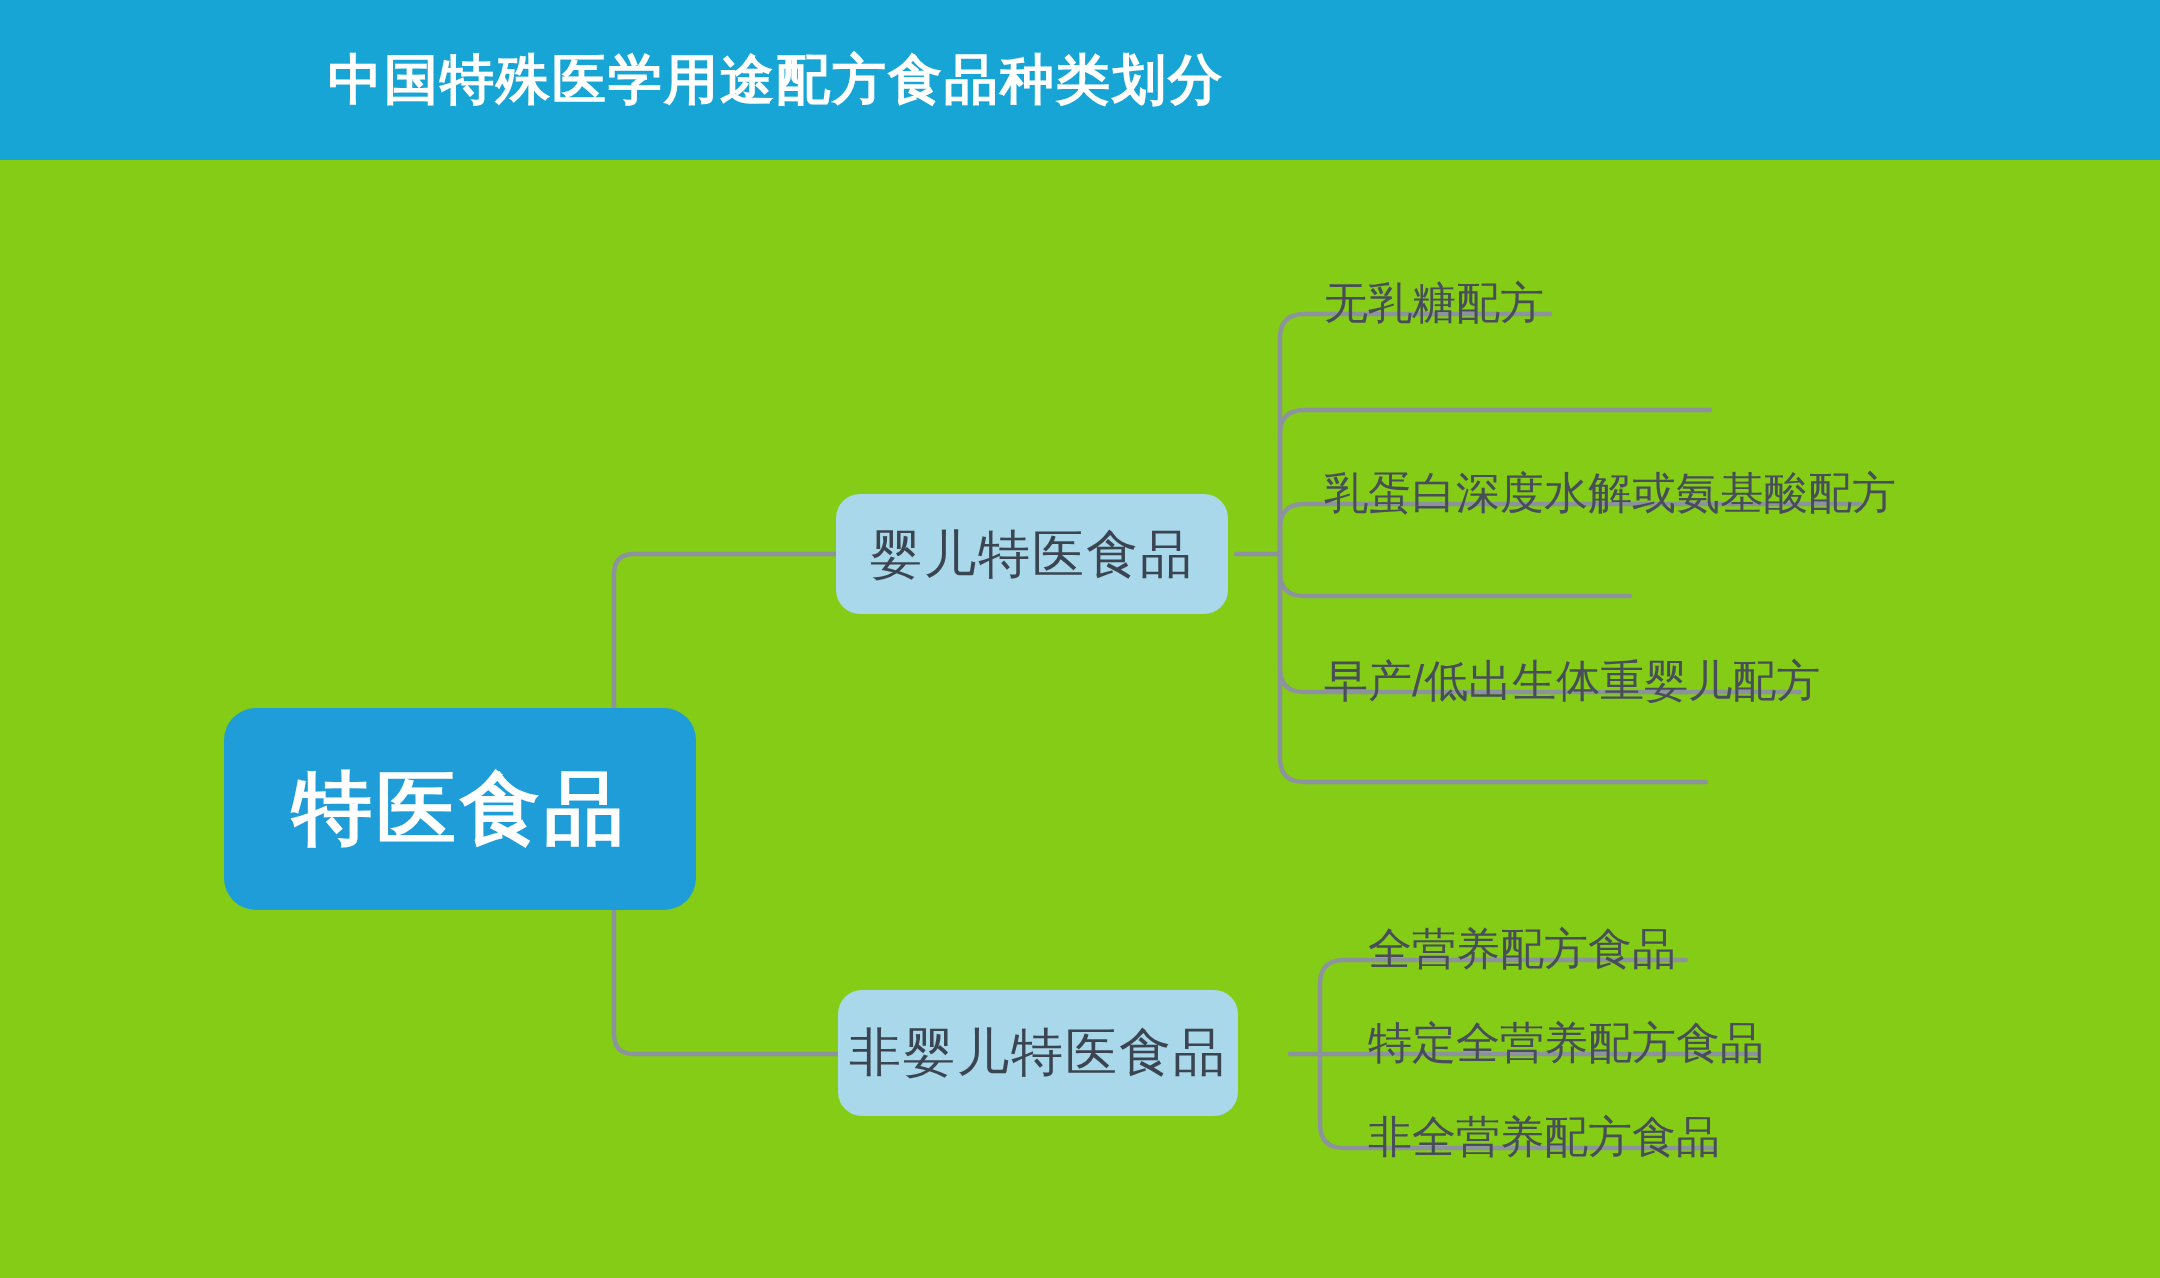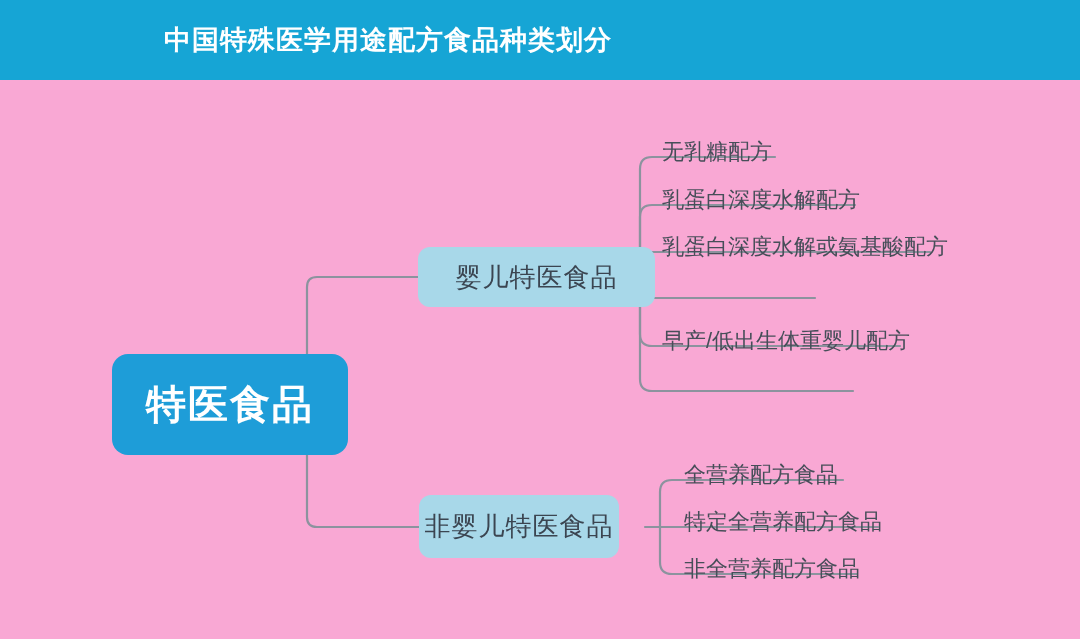--- a/index.html
+++ b/index.html
@@ -1,19 +1,19 @@
 <!DOCTYPE html>
 <html><head>
 <meta charset="utf-8">
 <style>
   html,body{margin:0;padding:0;background:#ffffff;}
   #stage{
     position:relative;
     width:1080px;height:639px;
-    background:#f9a8d4;
+    background:#84cc16;
     overflow:hidden;
     font-family:Liberation Sans, sans-serif;
   }
   
   .header{
     position:absolute;left:0;top:0;width:1080px;height:80px;
     background:#16a5d5;
   }
   .header .title{
     position:absolute;left:164px;top:0;height:80px;
@@ -28,21 +28,21 @@
   .node{position:absolute;z-index:2;display:flex;align-items:center;justify-content:center;white-space:nowrap;}
   .root-node{
     left:112px;top:354px;width:236px;height:101px;
     background:#1e9dd8;border-radius:16px;
     color:#ffffff;font-size:40px;font-weight:bold;letter-spacing:2px;
   }
   .branch-node{
     background:#a8d8e9;border-radius:12px;
     color:#3b4551;font-size:26px;letter-spacing:1px;
   }
-  .branch-1{left:418px;top:247px;width:237px;height:60px;}
+  .branch-1{left:418px;top:247px;width:196px;height:60px;}
   .branch-2{left:419px;top:495px;width:200px;height:63px;}
   .leaf{
     position:absolute;z-index:2;height:30px;line-height:30px;
     color:#474e59;font-size:22px;white-space:nowrap;margin-top:12px;
   }
   .g1{left:662px;}
   .g2{left:684px;}
 </style>
 </head>
 <body>
@@ -70,21 +70,20 @@
     <path d="M660,527 V492 Q660,480 672,480 H843"></path>
     <path d="M660,527 V562 Q660,574 672,574 H857"></path>
   </svg>
 
   <div class="node root-node">特医食品</div>
 
   <div class="node branch-node branch-1">婴儿特医食品</div>
   <div class="node branch-node branch-2">非婴儿特医食品</div>
 
   <div class="leaf g1" style="top:125px">无乳糖配方</div>
-  <div class="leaf g1" style="top:173px">乳蛋白深度水解配方</div>
   <div class="leaf g1" style="top:220px">乳蛋白深度水解或氨基酸配方</div>
   <div class="leaf g1" style="top:314px">早产/低出生体重婴儿配方</div>
 
   <div class="leaf g2" style="top:448px">全营养配方食品</div>
   <div class="leaf g2" style="top:542px">非全营养配方食品</div>
   <div class="leaf g2" style="top:495px">特定全营养配方食品</div>
 
 </div>
 
 </body></html>

